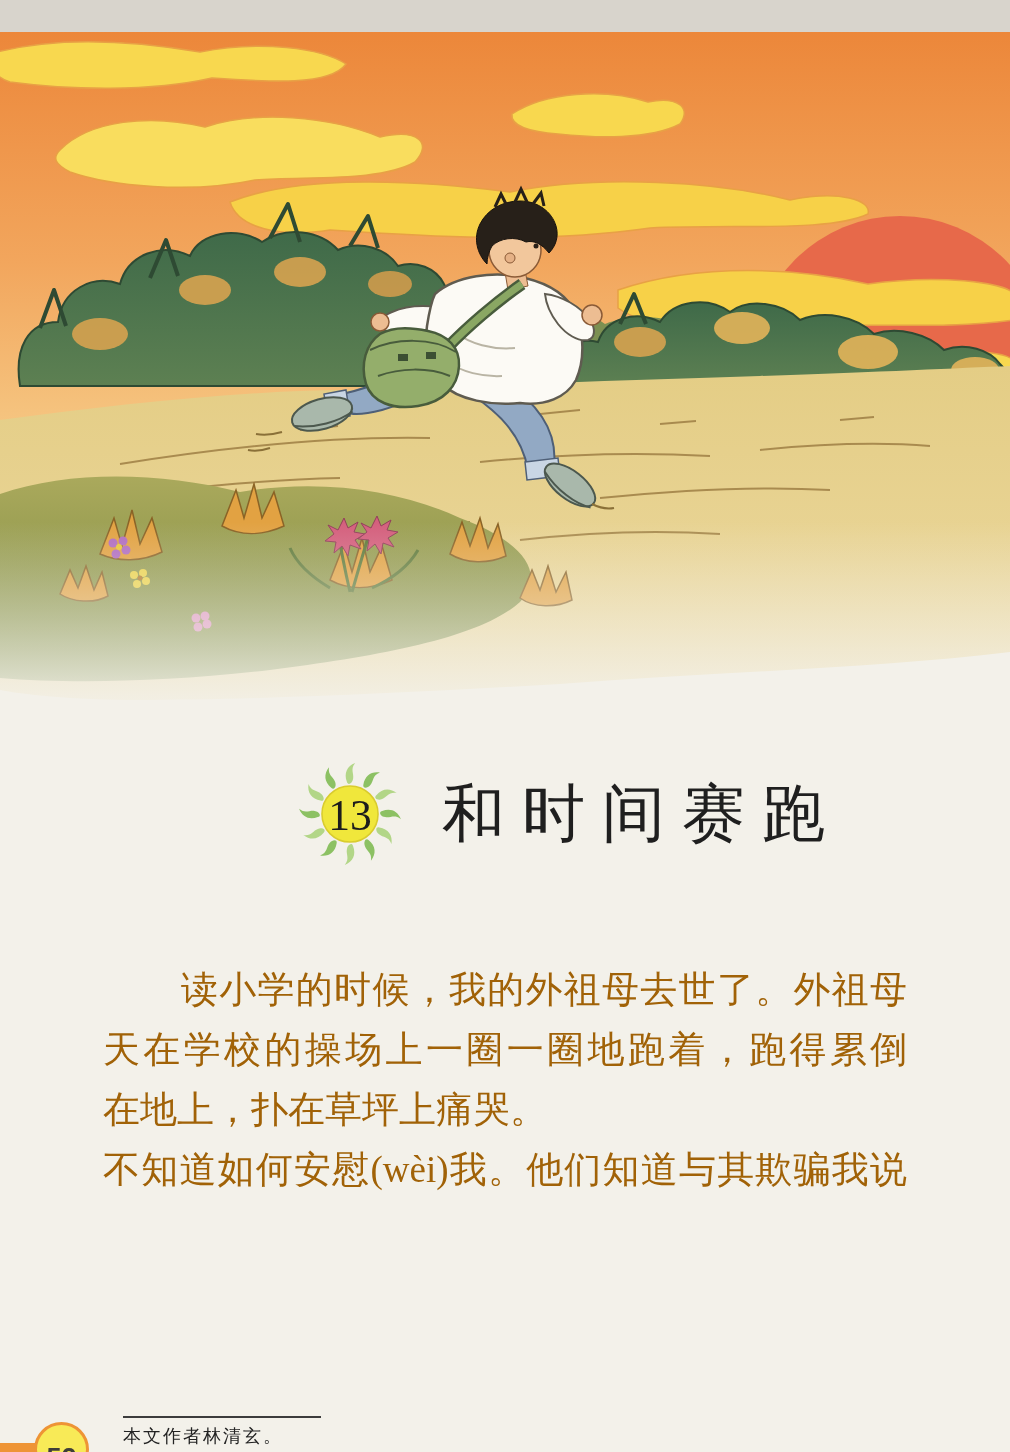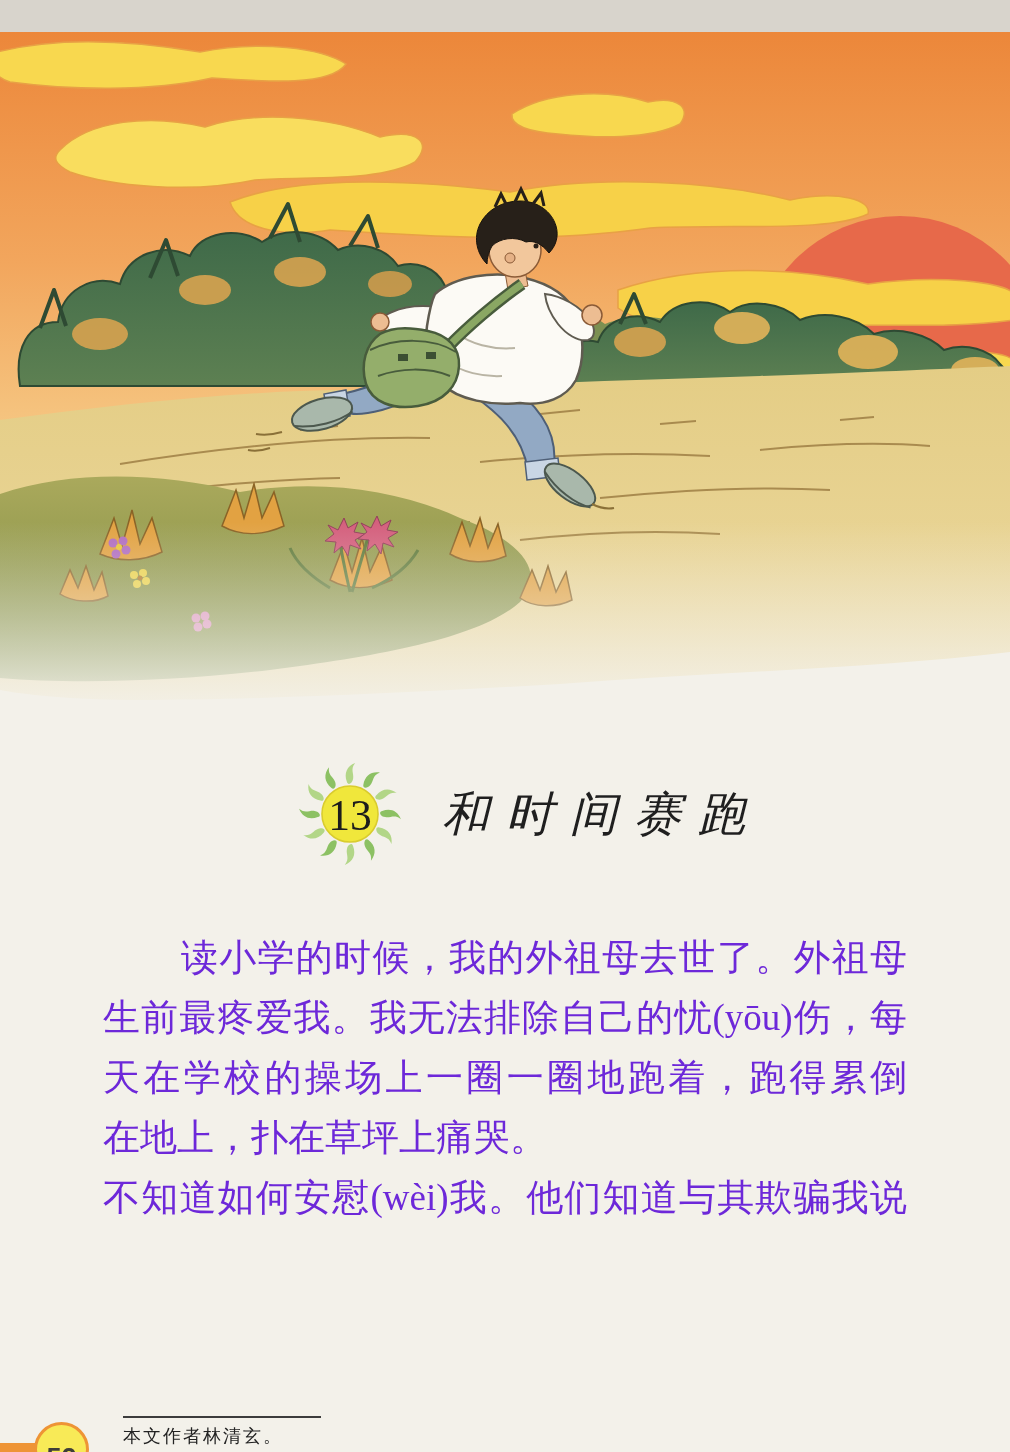--- a/index.html
+++ b/index.html
@@ -28,34 +28,33 @@
     position: absolute;
     top: 722px;
     left: 296px;
     height: 120px;
     display: flex;
     align-items: center;
   }
   .lesson-sun { width: 108px; height: 108px; flex: 0 0 auto; }
   .lesson-title {
     margin-left: 38px;
-    font-size: 47px;
+    font-size: 63px;
     letter-spacing: 17px;
     color: #1f1f1f;
     white-space: nowrap;
-    font-style: italic;
   }
 
   
   .body-text {
     position: absolute;
-    top: 896px;
+    top: 928px;
     left: 103px;
     width: 804px;
-    color: #6d28d9;
+    color: #a16207;
     font-size: 37px;
   }
   .line {
     height: 60px;
     line-height: 60px;
     text-align: justify;
     text-align-last: justify;
     overflow: hidden;
     white-space: nowrap;
   }
@@ -290,21 +289,20 @@
         <use href="#ray" fill="#8cc163" transform="rotate(330,52,52)"></use>
       </g>
       <circle cx="52" cy="52" r="27" fill="#f0e73b" stroke="#d9cc2e" stroke-width="1.5"></circle>
       <text x="52" y="67" text-anchor="middle" font-size="42" font-family="Liberation Serif, DejaVu Serif, serif" fill="#1c1c1c">13</text>
     </svg>
     <div class="lesson-title">和时间赛跑</div>
   </div>
 
   <div class="body-text">
     <div class="line line--indent">读小学的时候，我的外祖母去世了。外祖母</div>
-    <div class="line">生前最疼爱我。我无法排除自己的忧(yōu)伤，每</div>
     <div class="line">天在学校的操场上一圈一圈地跑着，跑得累倒</div>
     <div class="line line--last">在地上，扑在草坪上痛哭。</div>
     <div class="line">不知道如何安慰(wèi)我。他们知道与其欺骗我说</div>
   </div>
 
   <div class="footnote-rule"></div>
   <div class="footnote-text">本文作者林清玄。</div>
   <div class="page-bar"></div>
   <div class="page-circle">
     <span>52</span>

